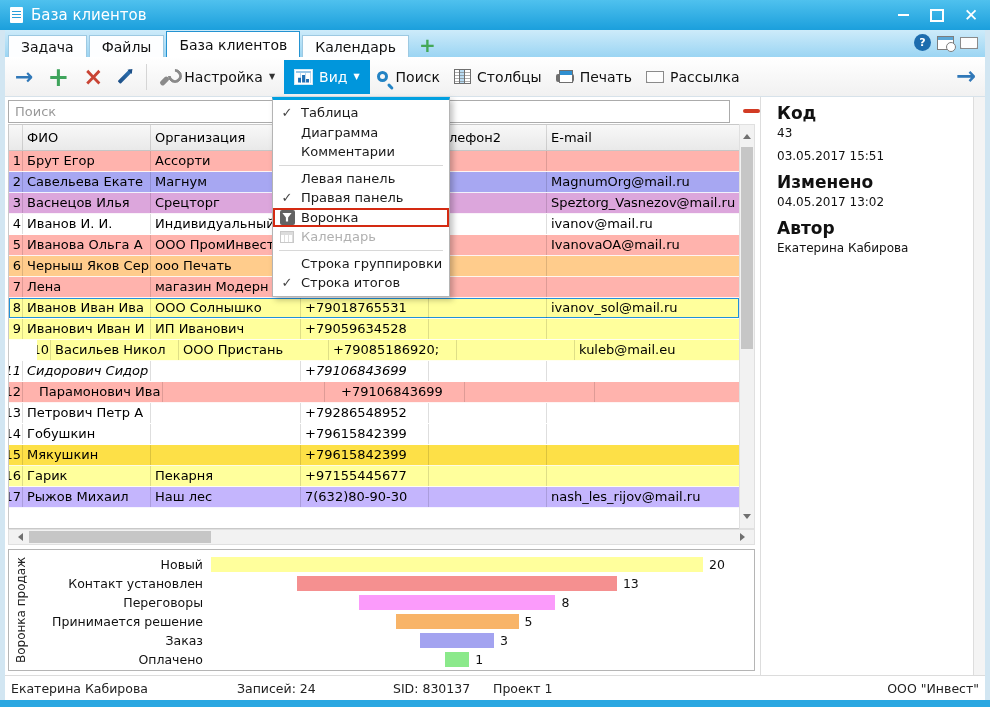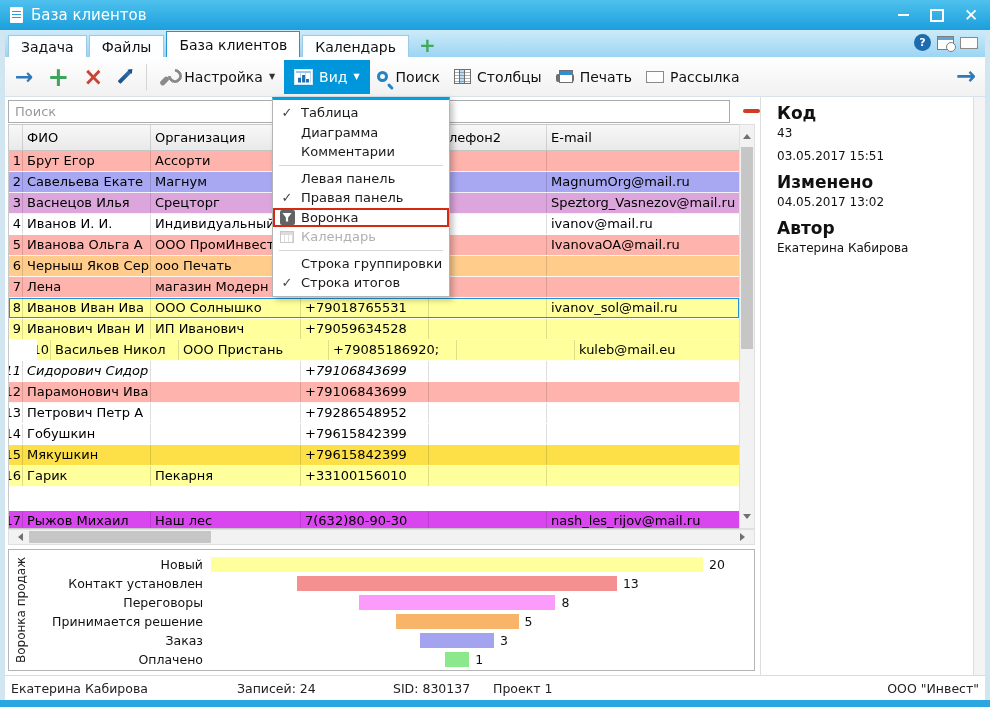--- a/index.html
+++ b/index.html
@@ -336,21 +336,21 @@
             <div class="gcell c5">kuleb@mail.eu</div>
           </div>
           <div class="trow" style="background: rgb(255, 255, 255); font-style: italic;">
             <div class="gcell c0">11</div>
             <div class="gcell c1">Сидорович Сидор</div>
             <div class="gcell c2"></div>
             <div class="gcell c3">+79106843699</div>
             <div class="gcell c4"></div>
             <div class="gcell c5"></div>
           </div>
-          <div class="trow" style="background: rgb(255, 179, 173);">
+          <div class="trow" style="background: rgb(255, 179, 173); gap: 12px;">
             <div class="gcell c0">12</div>
             <div class="gcell c1">Парамонович Ива</div>
             <div class="gcell c2"></div>
             <div class="gcell c3">+79106843699</div>
             <div class="gcell c4"></div>
             <div class="gcell c5"></div>
           </div>
           <div class="trow" style="background: rgb(255, 255, 255);">
             <div class="gcell c0">13</div>
             <div class="gcell c1">Петрович Петр А</div>
@@ -372,25 +372,25 @@
             <div class="gcell c1">Мякушкин</div>
             <div class="gcell c2"></div>
             <div class="gcell c3">+79615842399</div>
             <div class="gcell c4"></div>
             <div class="gcell c5"></div>
           </div>
           <div class="trow" style="background: rgb(255, 255, 156);">
             <div class="gcell c0">16</div>
             <div class="gcell c1">Гарик</div>
             <div class="gcell c2">Пекарня</div>
-            <div class="gcell c3">+33100156010</div>
-            <div class="gcell c4"></div>
-            <div class="gcell c5"></div>
-          </div>
-          <div class="trow" style="background: #d946ef; margin-top: 24px;">
+            <div class="gcell c3">+97155445677</div>
+            <div class="gcell c4"></div>
+            <div class="gcell c5"></div>
+          </div>
+          <div class="trow" style="background: #c4b5fd;">
             <div class="gcell c0">17</div>
             <div class="gcell c1">Рыжов Михаил</div>
             <div class="gcell c2">Наш лес</div>
             <div class="gcell c3">7(632)80-90-30</div>
             <div class="gcell c4"></div>
             <div class="gcell c5">nash_les_rijov@mail.ru</div>
           </div>
         </div>
     </div>
 

